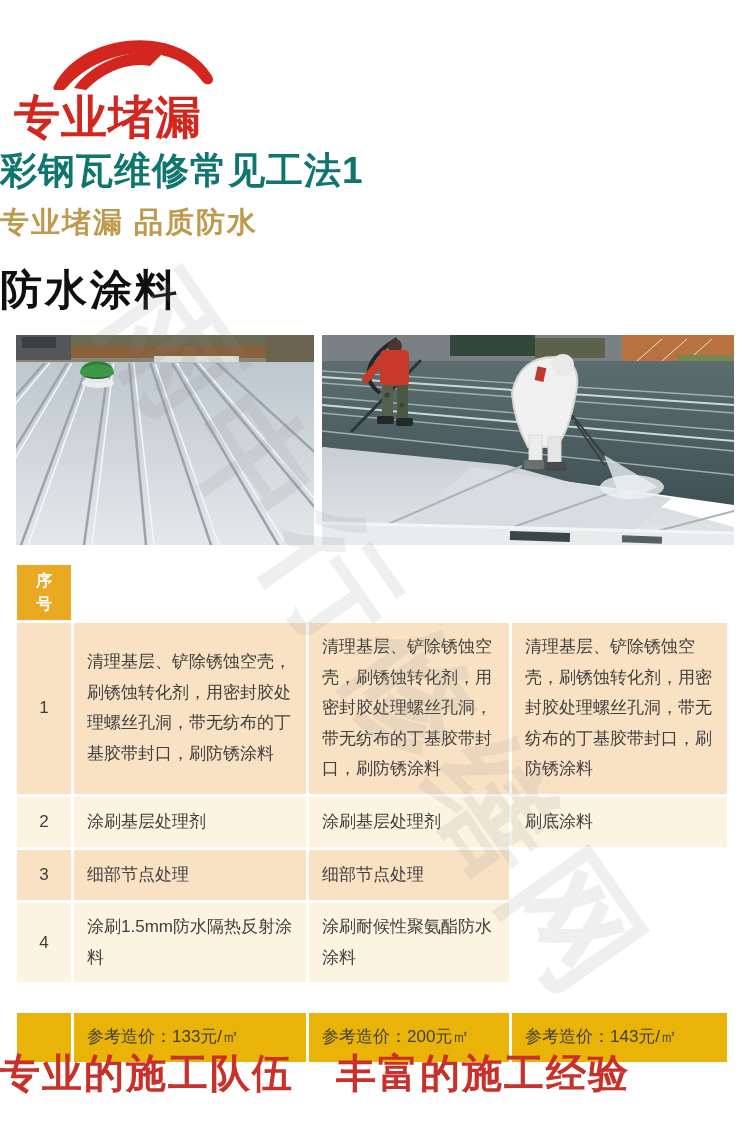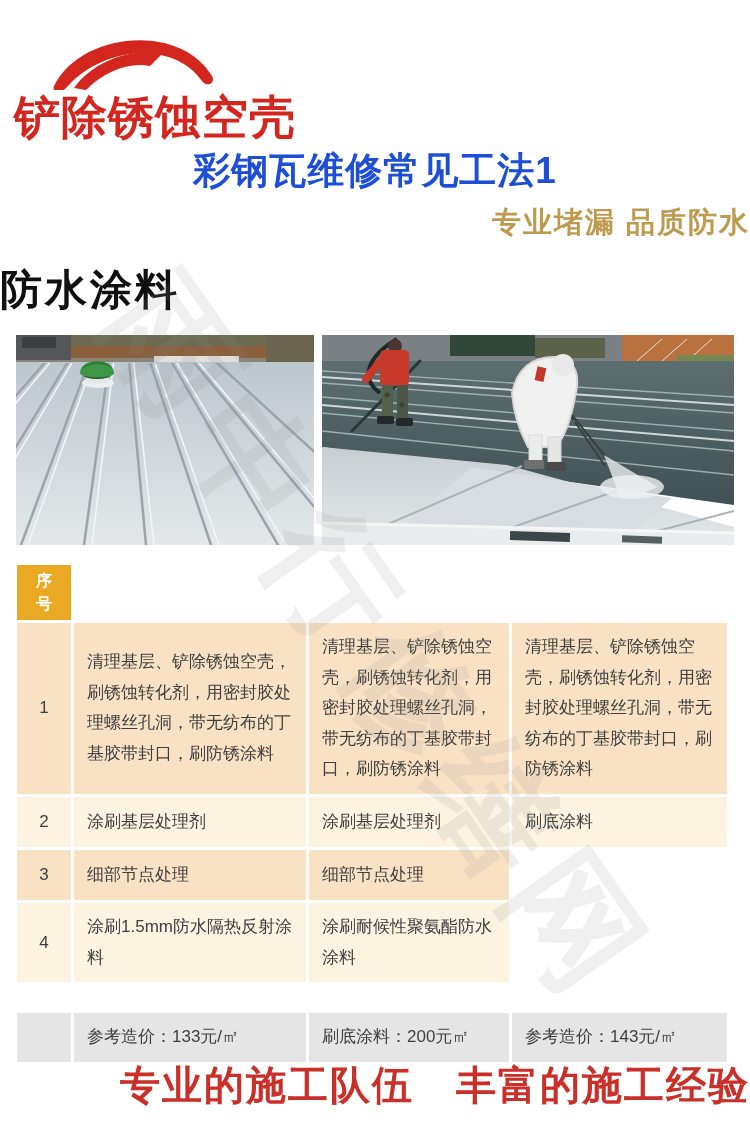--- a/index.html
+++ b/index.html
@@ -12,25 +12,25 @@
   
   .logo { position:absolute; left:14px; top:18px; width:252px; }
   .logo svg { display:block; margin-left:26px; }
   .logo-text {
     font-size:46px; font-weight:bold; color:#d2261f;
     letter-spacing:1px; line-height:1; margin-top:4px; white-space:nowrap;
   }
 
   
   .title {
-    position:absolute; top:146px; left:0; width:100%; text-align:center;
-    font-size:37px; font-weight:bold; color:#1d4ed8; letter-spacing:1px;
+    position:absolute; top:146px; left:0; width:100%; 
+    font-size:37px; font-weight:bold; color:#0f766e; letter-spacing:1px;
   }
   .subtitle {
-    position:absolute; top:203px; left:0; width:100%; text-align:right;
+    position:absolute; top:203px; left:0; width:100%; text-align:left;
     font-size:29px; font-weight:bold; color:#be9a4e; letter-spacing:2px;
   }
   .section-title {
     position:absolute; top:262px; left:0; width:100%; text-align:left;
     font-size:42px; font-weight:bold; color:#101010; letter-spacing:3px;
   }
 
   
   .photo { position:absolute; top:335px; height:210px; overflow:hidden; }
   .photo svg { display:block; }
@@ -58,39 +58,38 @@
   .r-head { height:55px; }
   .r-head .cell { background:#e9a922; justify-content:center; }
   .r-head .cell span { color:#ffffff; font-size:16px; font-weight:bold; text-align:center; }
   .seq-wrap { display:inline-block; width:1.15em; word-break:break-all; line-height:1.4; }
   .r-1 { min-height:142px; }
   .r-2, .r-3 { min-height:50px; }
   .r-4 { min-height:62px; }
   .r-price { min-height:52px; }
   .bg-peach  { background:#f9e2c4; }
   .bg-cream  { background:#fcf3e0; }
-  .bg-price  { background:#e5e5e5;margin-top:28px; }
+  .bg-price  { background:#eab308;margin-top:28px; }
 
   
   .slogan {
-    position:absolute; top:1046px; left:0; width:100%; text-align:right;
+    position:absolute; top:1046px; left:0; width:100%; text-align:left;
     font-size:40px; font-weight:bold; color:#c9302a; letter-spacing:2px;
     white-space:nowrap;
-    margin-top:12px;
   }
 </style>
 </head>
 <body>
 
 <div class="logo">
   <svg width="200" height="72" viewBox="0 0 200 72">
     <path d="M14,68 C40,14 140,4 172,58 C176,65 167,70 162,63 C134,22 62,28 26,70 C21,76 11,74 14,68 Z" fill="#d2261f"></path>
     <path d="M34,70 C54,42 92,30 122,36 L110,48 C88,44 64,54 46,72 Z" fill="#d2261f"></path>
   </svg>
-  <div class="logo-text">铲除锈蚀空壳</div>
+  <div class="logo-text">专业堵漏</div>
 </div>
 
 <div class="title">彩钢瓦维修常见工法1</div>
 <div class="subtitle">专业堵漏 品质防水</div>
 <div class="section-title">防水涂料</div>
 
 <div class="photo photo-left" title="彩钢瓦金属屋面（带通风器）">
   <svg width="298" height="210" viewBox="0 0 298 210">
     <defs>
       <linearGradient id="roofL" x1="0" y1="0" x2="0" y2="1">
@@ -279,21 +278,21 @@
         <span>涂刷耐候性聚氨酯防水涂料</span>
       </div>
   </div>
 
   <div class="t-row r-price">
     <div class="cell cell-num bg-price"></div>
     <div class="cell cell-plan bg-price">
         <span>参考造价：133元/㎡</span>
       </div>
     <div class="cell cell-plan bg-price">
-        <span>刷底涂料：200元㎡</span>
+        <span>参考造价：200元㎡</span>
       </div>
     <div class="cell cell-plan bg-price">
         <span>参考造价：143元/㎡</span>
       </div>
   </div>
 
 </div>
 
 <div class="slogan">专业的施工队伍　丰富的施工经验</div>
 

